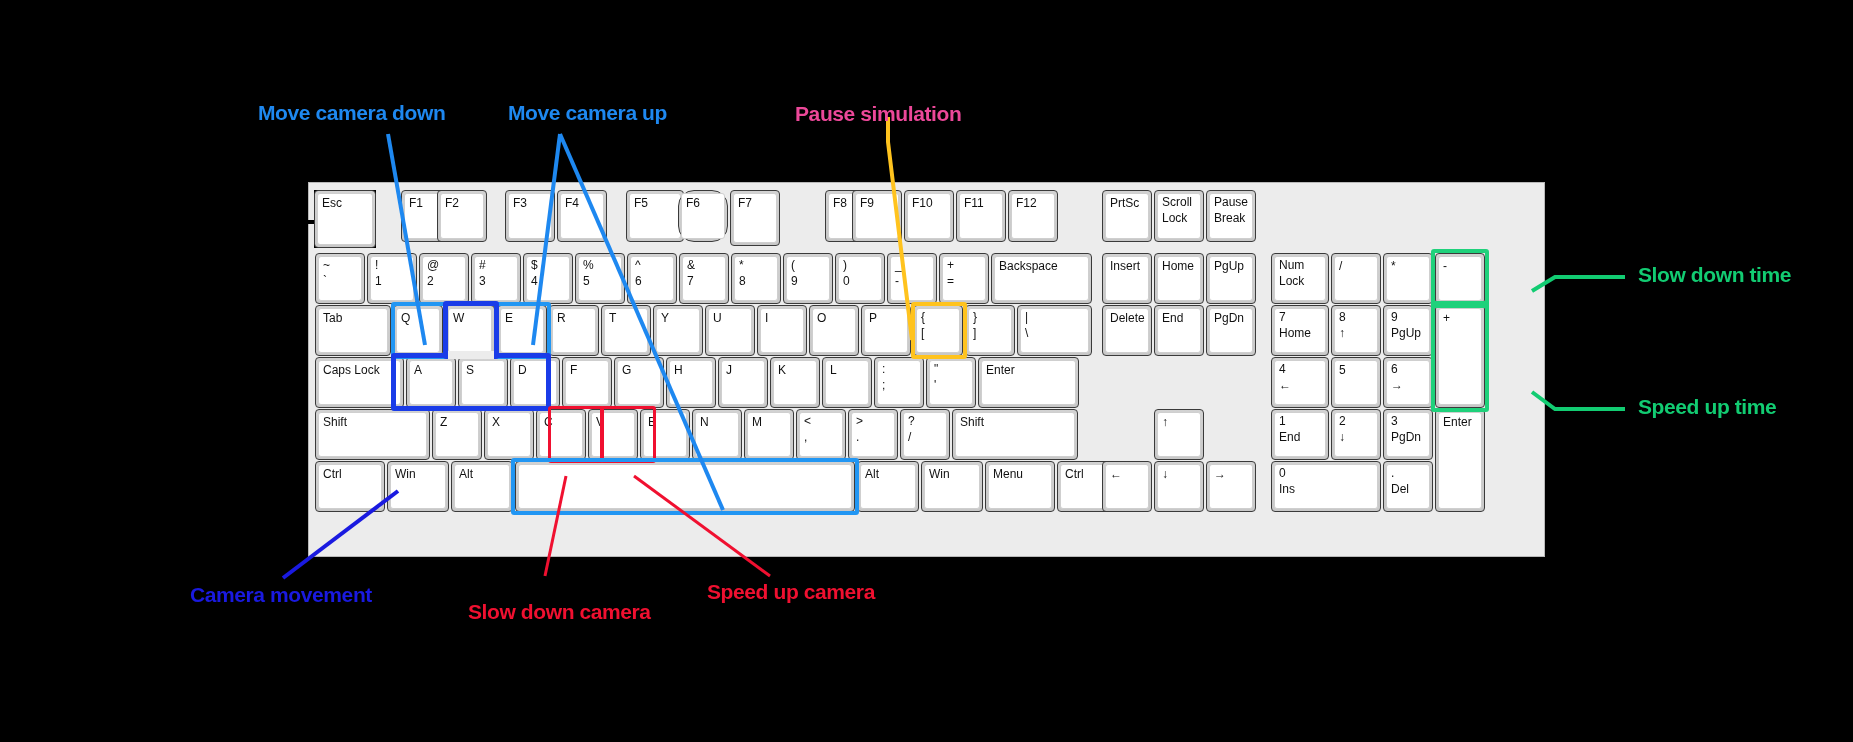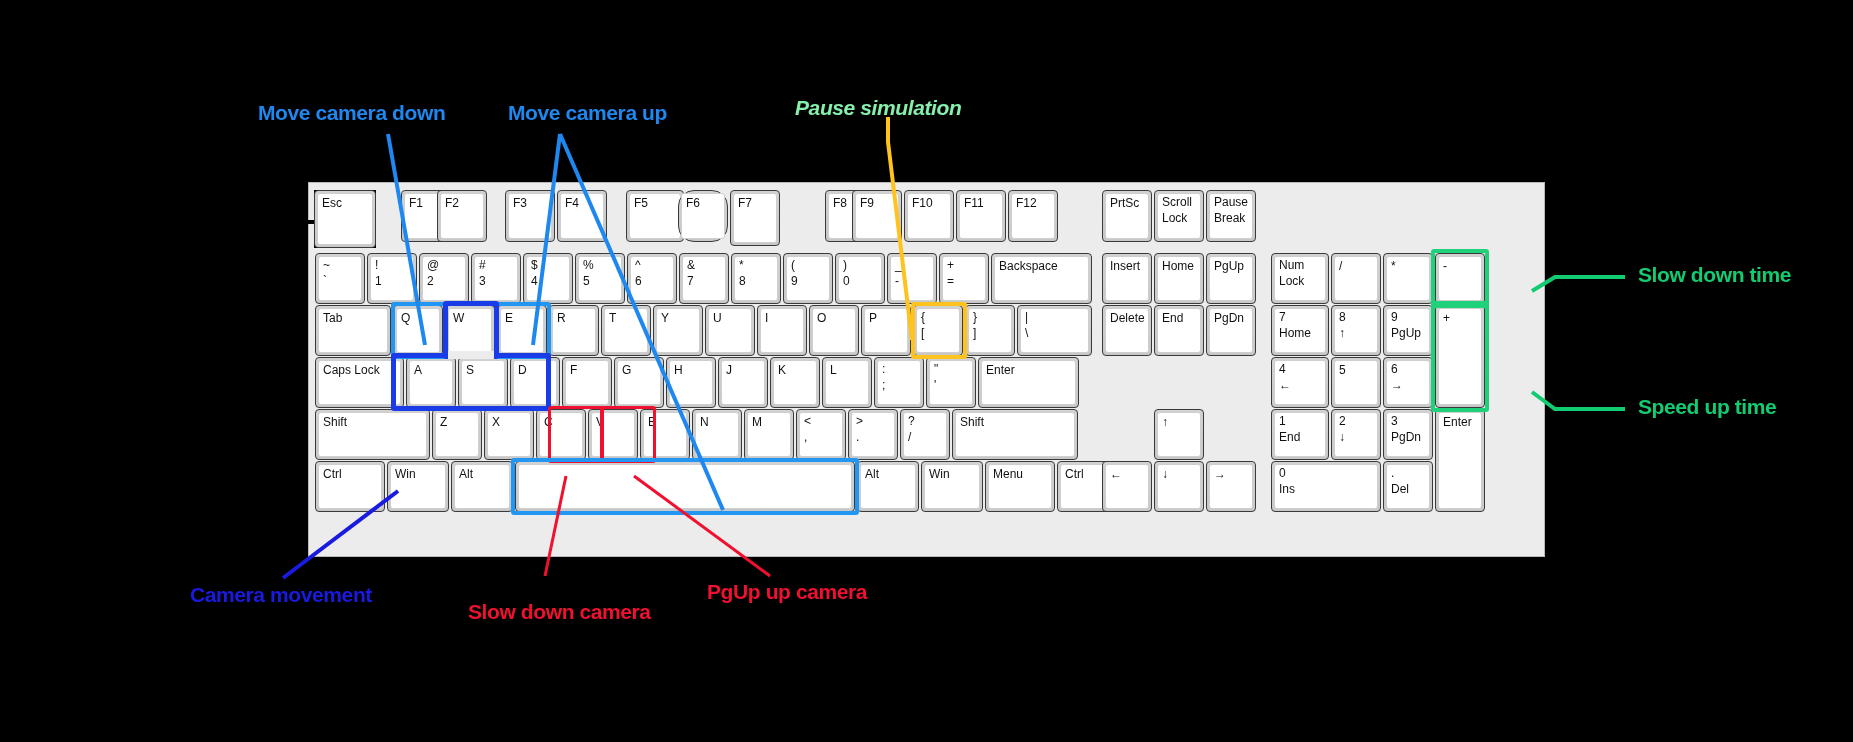--- a/index.html
+++ b/index.html
@@ -635,20 +635,20 @@
 
     <polyline points="283,578 398,491" fill="none" stroke="#1a1ae0" stroke-width="4"></polyline>
 
     <polyline points="545,576 566,476" fill="none" stroke="#f01030" stroke-width="3"></polyline>
 
     <polyline points="770,576 634,476" fill="none" stroke="#f01030" stroke-width="3"></polyline>
   </svg>
 
   <div class="anno" style="left:258px;top:101px;color:#1e88f0;">Move camera down</div>
   <div class="anno" style="left:508px;top:101px;color:#1e88f0;">Move camera up</div>
-  <div class="anno" style="left:795px;top:96px;color:#86efac;font-style:italic;">Pause simulation</div>
+  <div class="anno" style="left:795px;top:102px;color:#ec4899;">Pause simulation</div>
   <div class="anno" style="left:1638px;top:263px;color:#12cc72;">Slow down time</div>
   <div class="anno" style="left:1638px;top:395px;color:#12cc72;">Speed up time</div>
   <div class="anno" style="left:190px;top:583px;color:#1a1ae0;">Camera movement</div>
   <div class="anno" style="left:468px;top:580px;color:#f01030;margin-top:20px;">Slow down camera</div>
-  <div class="anno" style="left:707px;top:580px;color:#f01030;">PgUp up camera</div>
+  <div class="anno" style="left:707px;top:580px;color:#f01030;">Speed up camera</div>
 
 </div>
 
 </body></html>

